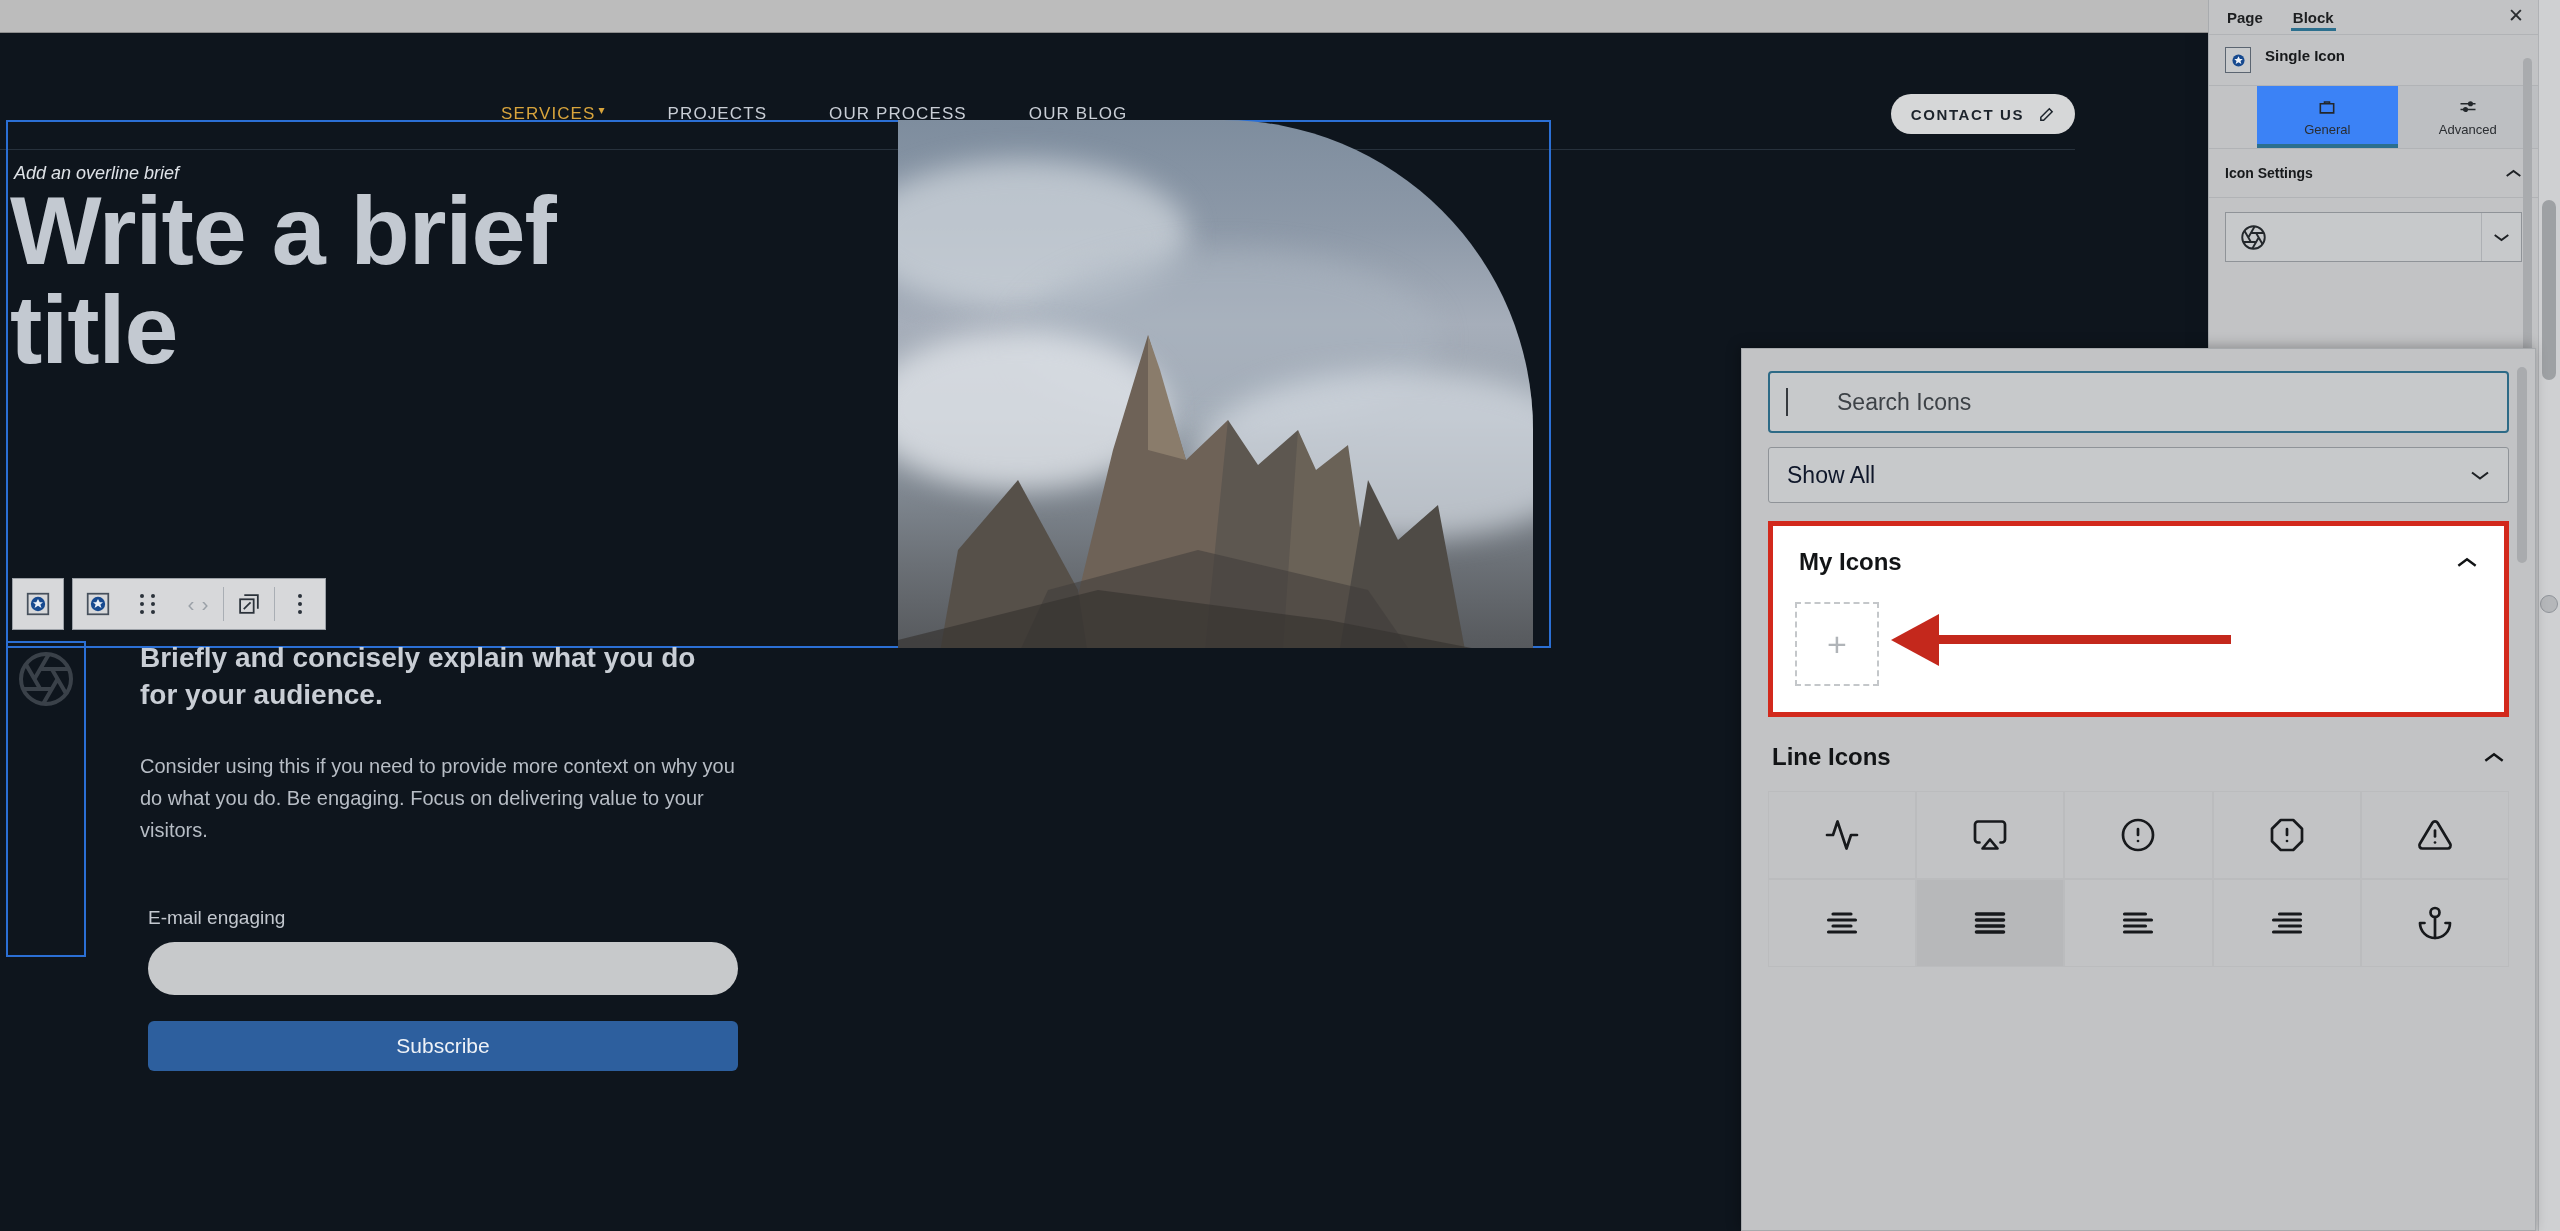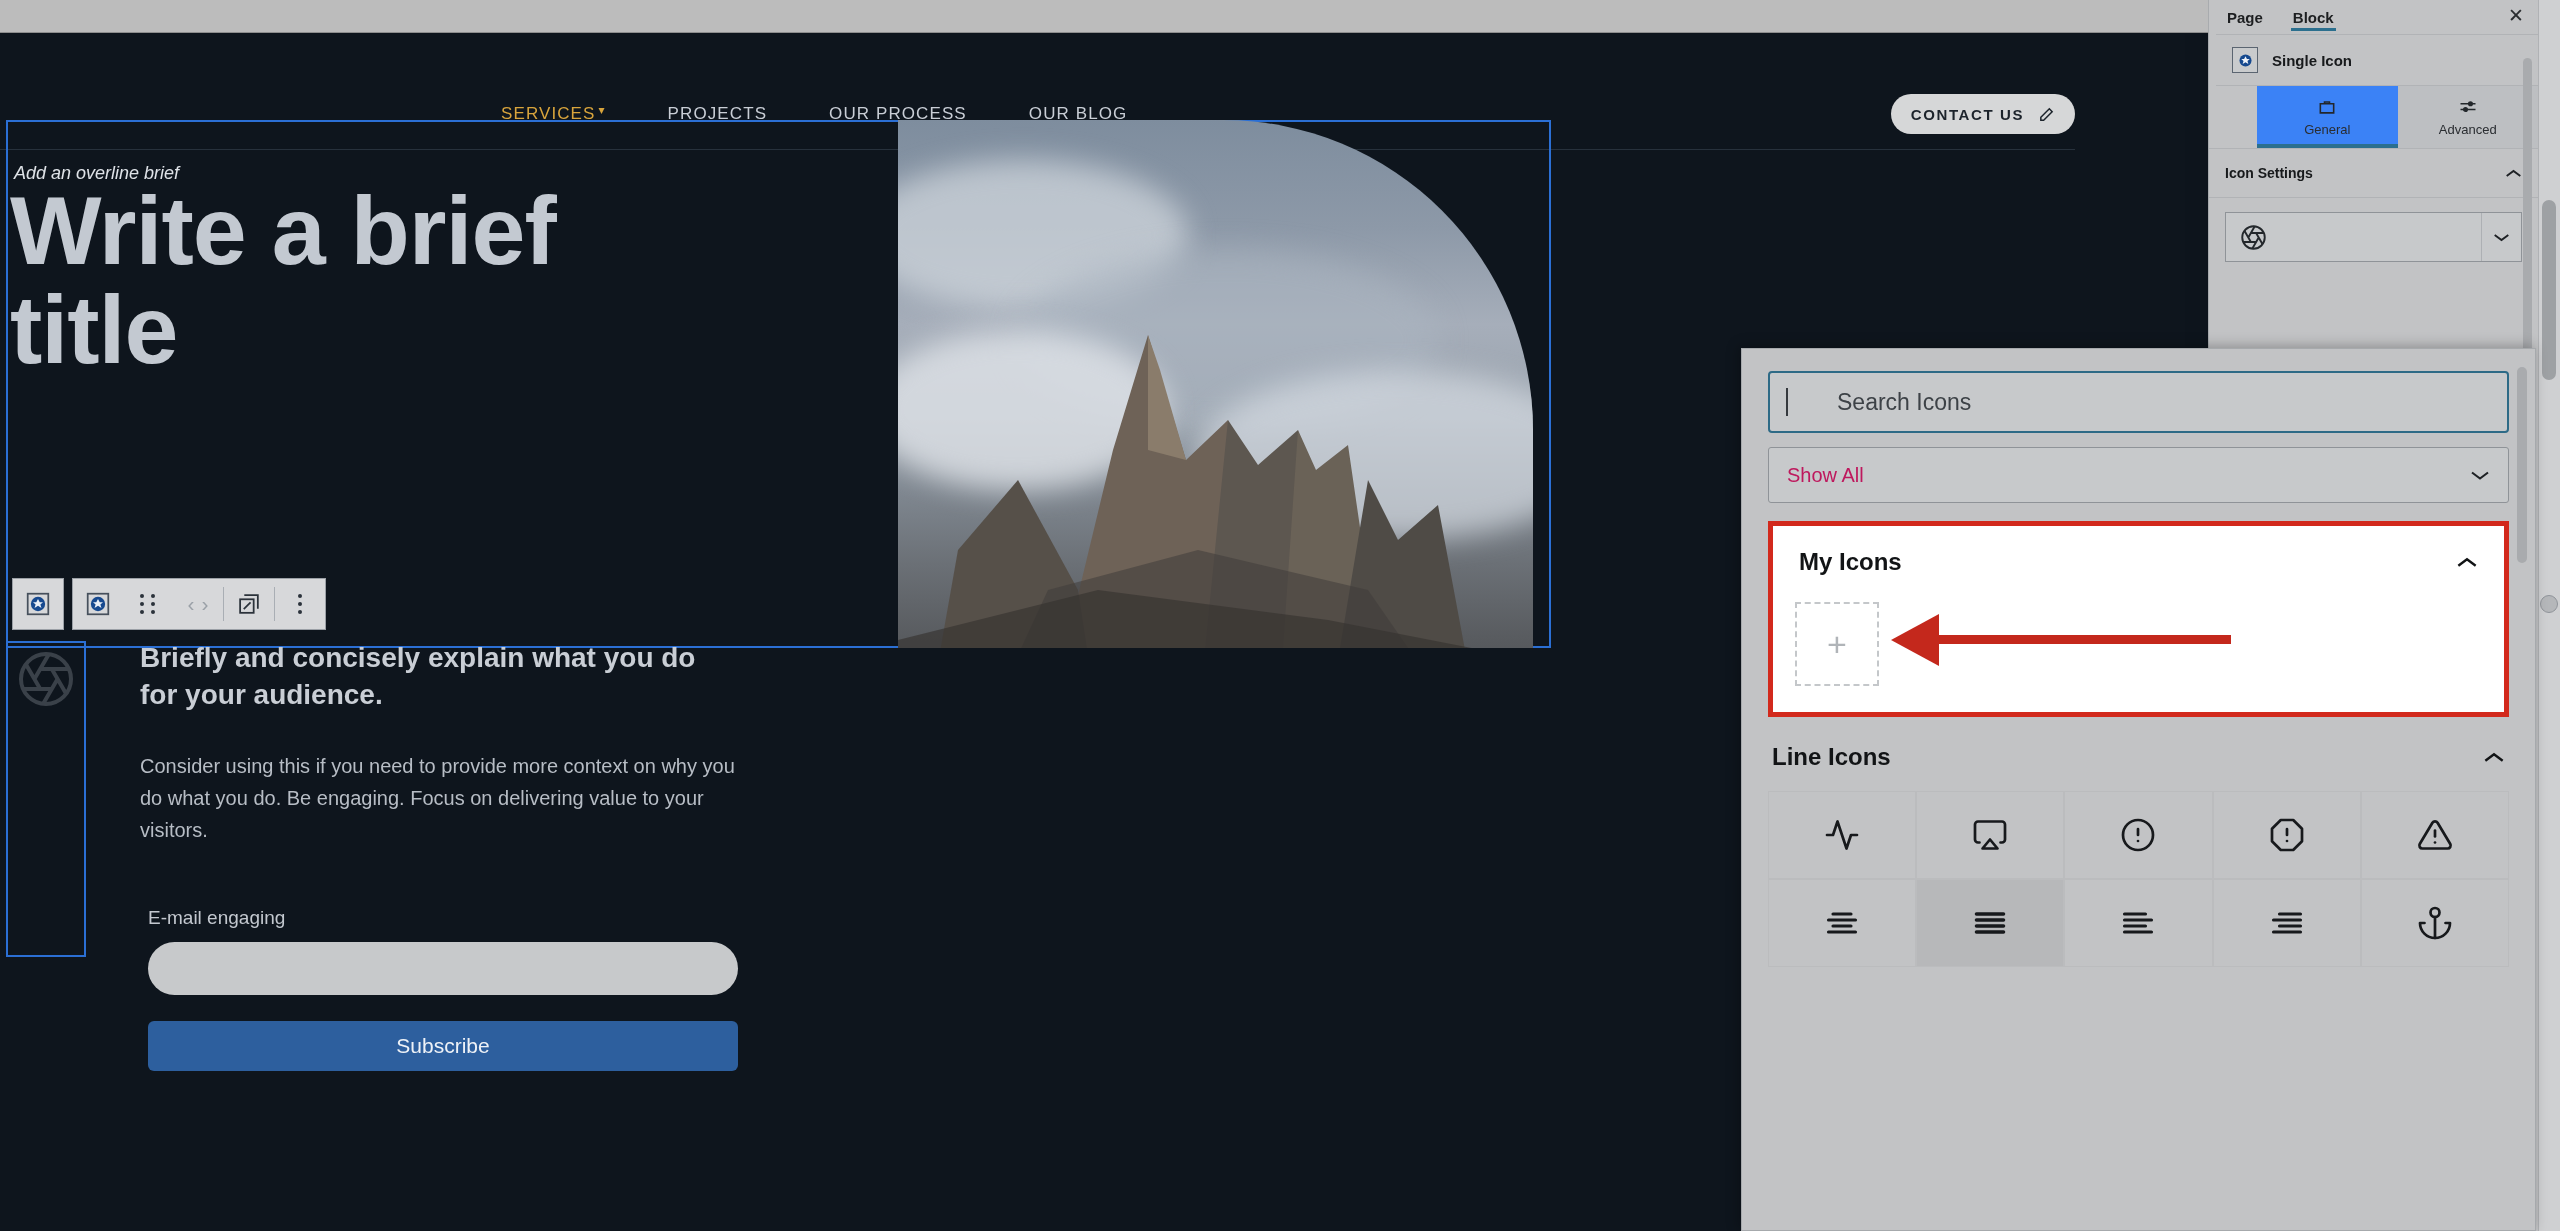--- a/index.html
+++ b/index.html
@@ -119,22 +119,22 @@
   
   .sidebar {
     position: absolute; right: 22px; top: 0; width: 330px; height: 1231px;
     background: #c2c3c5; border-left: 1px solid #a8abae;
   }
   .sb-tabs { display: flex; align-items: center; height: 34px; padding: 0 16px; gap: 26px; position: relative; }
   .sb-tab { font-size: 15px; font-weight: 700; color: #1d1f21; padding: 5px 2px; }
   .sb-tab.active { box-shadow: inset 0 -3px 0 #2b6f8e; }
   .sb-close { position: absolute; right: 14px; top: 6px; font-size: 19px; color: #2a2d30; line-height: 1; }
   .sb-blockrow {
-    display: flex; align-items: center; gap: 14px; padding: 12px 16px;
-    border-top: 1px solid #b1b3b6; border-bottom: 1px solid #b1b3b6; margin-left: 7px;
+    display: flex; align-items: flex-start; gap: 14px; padding: 12px 16px;
+    border-top: 1px solid #b1b3b6; border-bottom: 1px solid #b1b3b6;
   }
   .mini-iconbox {
     width: 26px; height: 26px; border: 1px solid #5b6571; background: #c9cbcd;
     display: flex; align-items: center; justify-content: center;
   }
   .sb-blockname { font-size: 15px; font-weight: 700; color: #17191b; }
 
   .sb-gtabs { display: flex; }
   .sb-gtab {
     flex: 1; height: 62px; display: flex; flex-direction: column;
@@ -189,21 +189,21 @@
     display: flex; align-items: center; padding: 0 16px;
     font-size: 23px; color: #3d4247; position: relative; gap: 48px;
   }
   .caret-bar {
     display: inline-block; width: 2px; height: 28px; background: #35393e; margin-right: 1px;
   }
   .select-box {
     margin-top: 14px; width: 100%; height: 56px; background: #c7c9cb;
     border: 1px solid #8f9398; border-radius: 3px;
     display: flex; align-items: center; justify-content: space-between;
-    padding: 0 18px; font-size: 20px; color: #be185d;
+    padding: 0 18px; font-size: 23px; color: #0f172a;
   }
 
   .myicons-card {
     margin: 18px 0 0 0; background: #ffffff;
     border: 5px solid #d2291c; height: 196px; position: relative;
   }
   .card-head {
     display: flex; align-items: center; justify-content: space-between;
     padding: 22px 26px 0 26px;
   }

